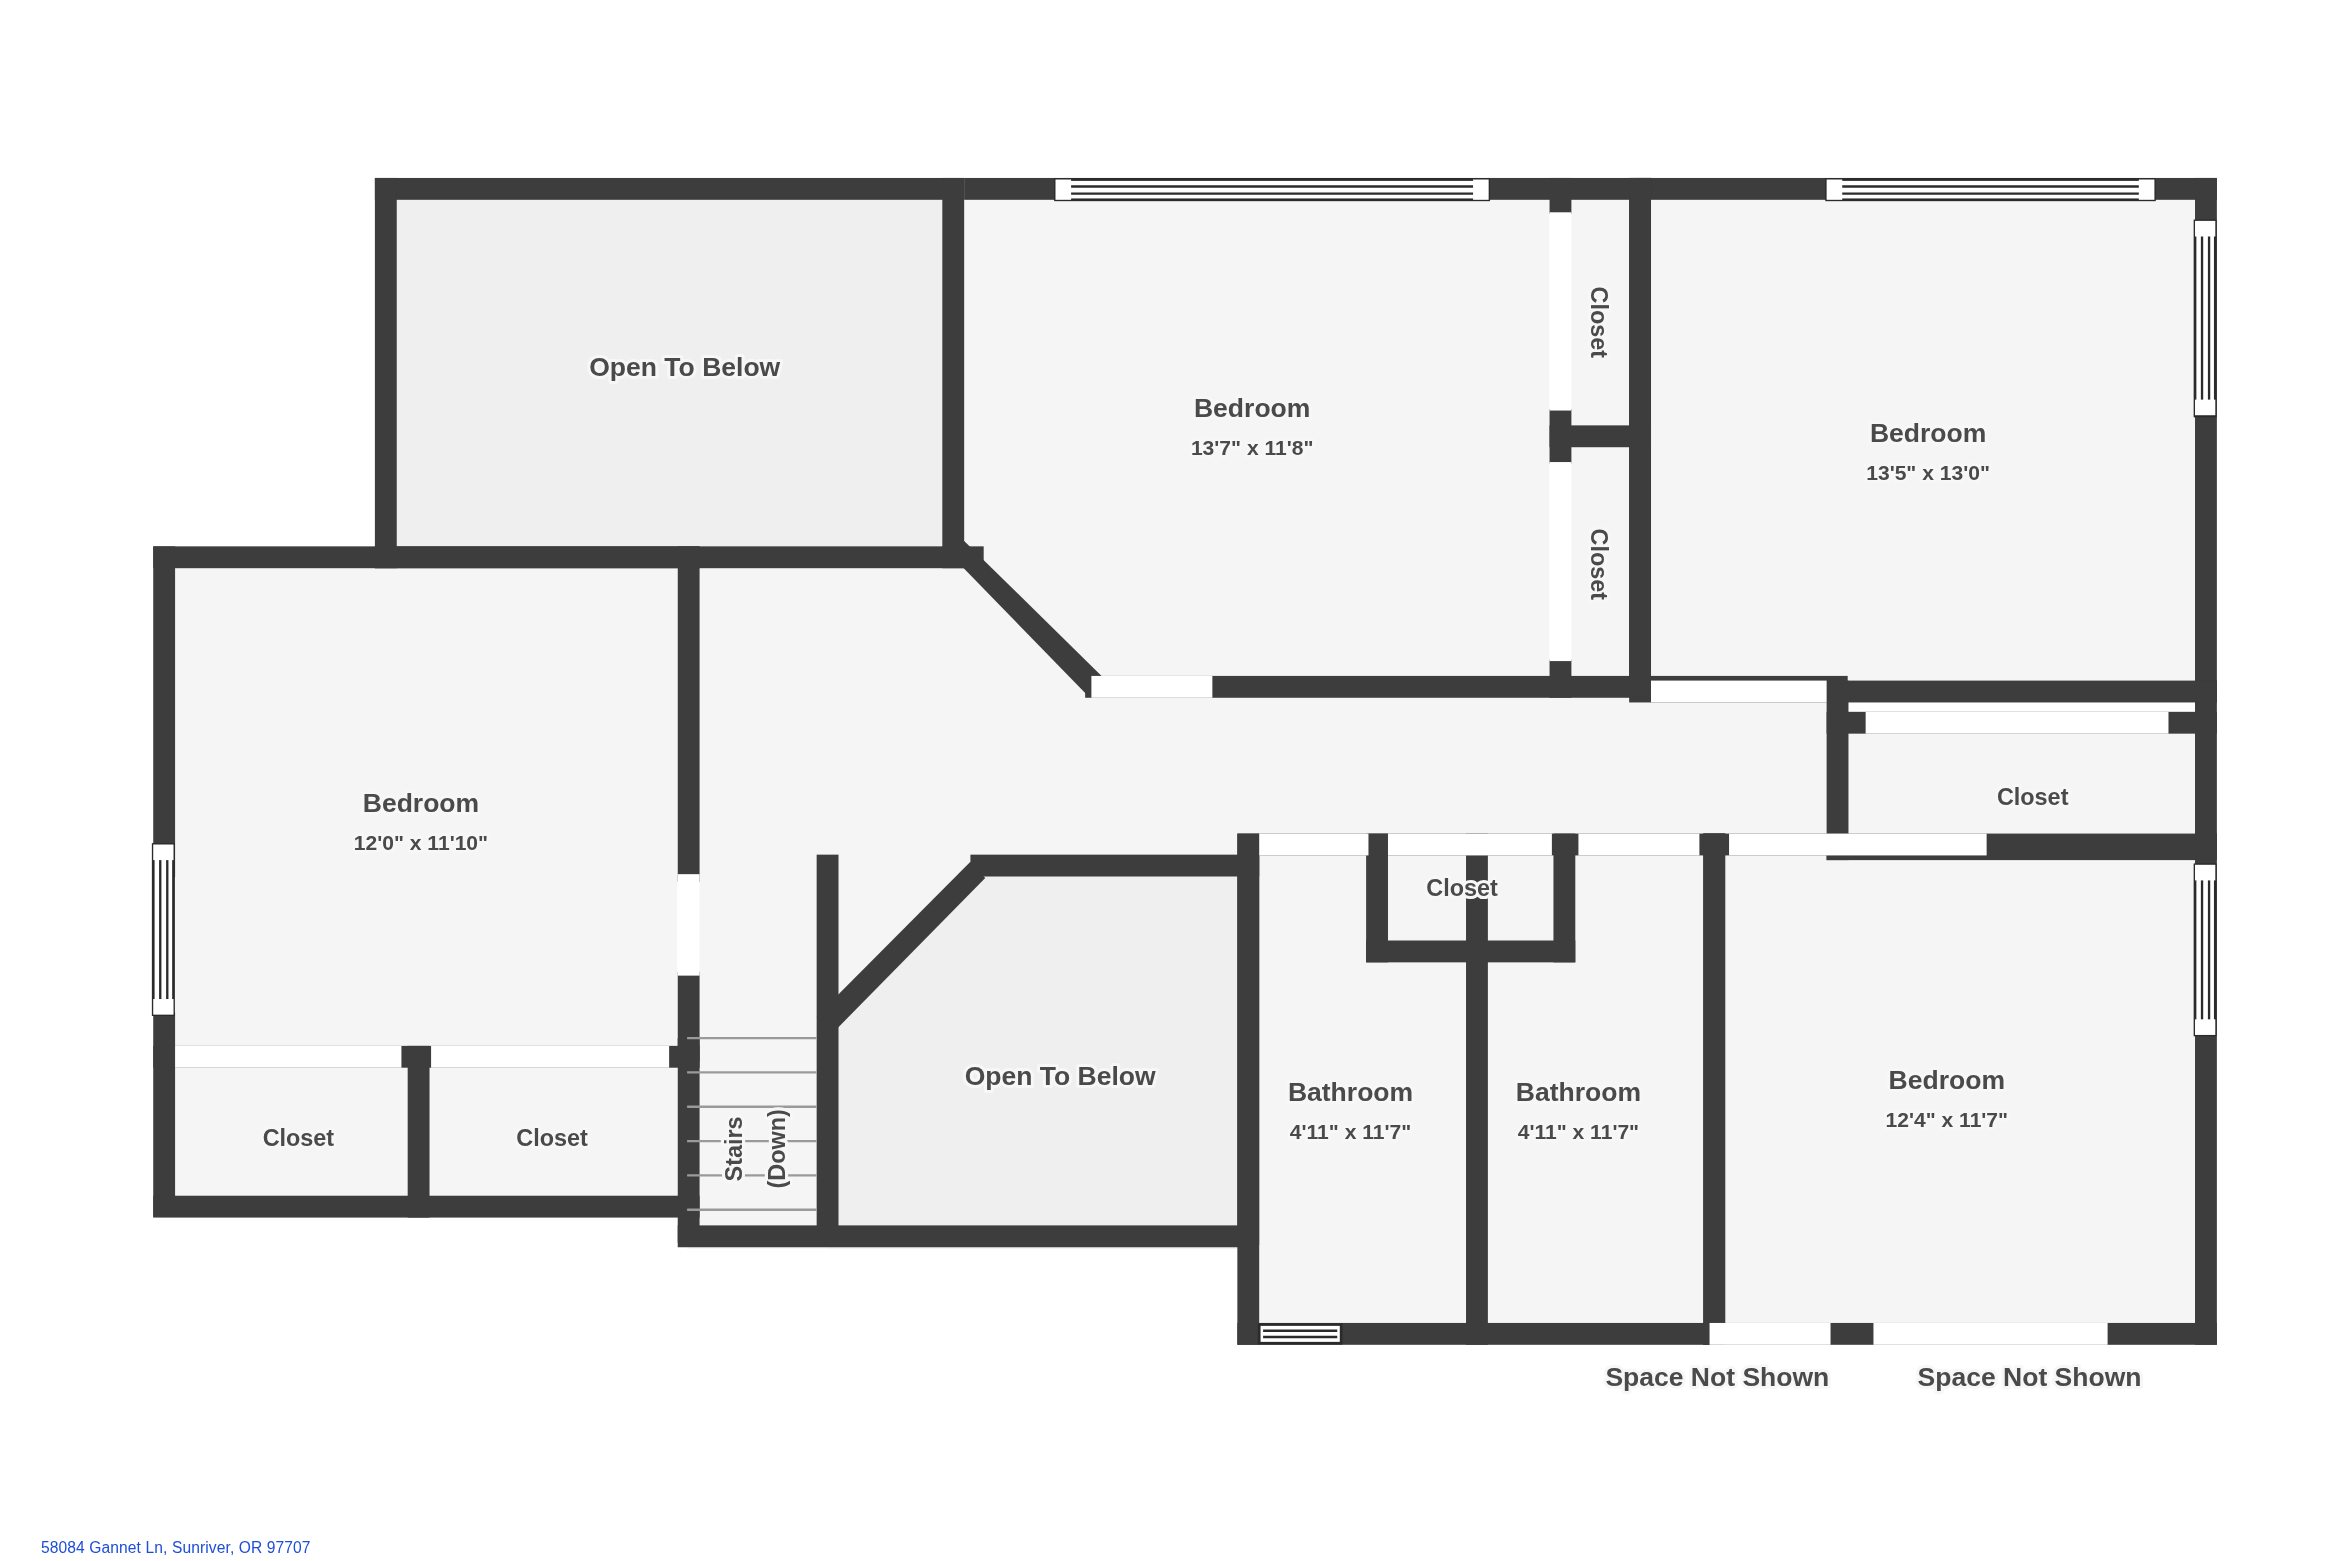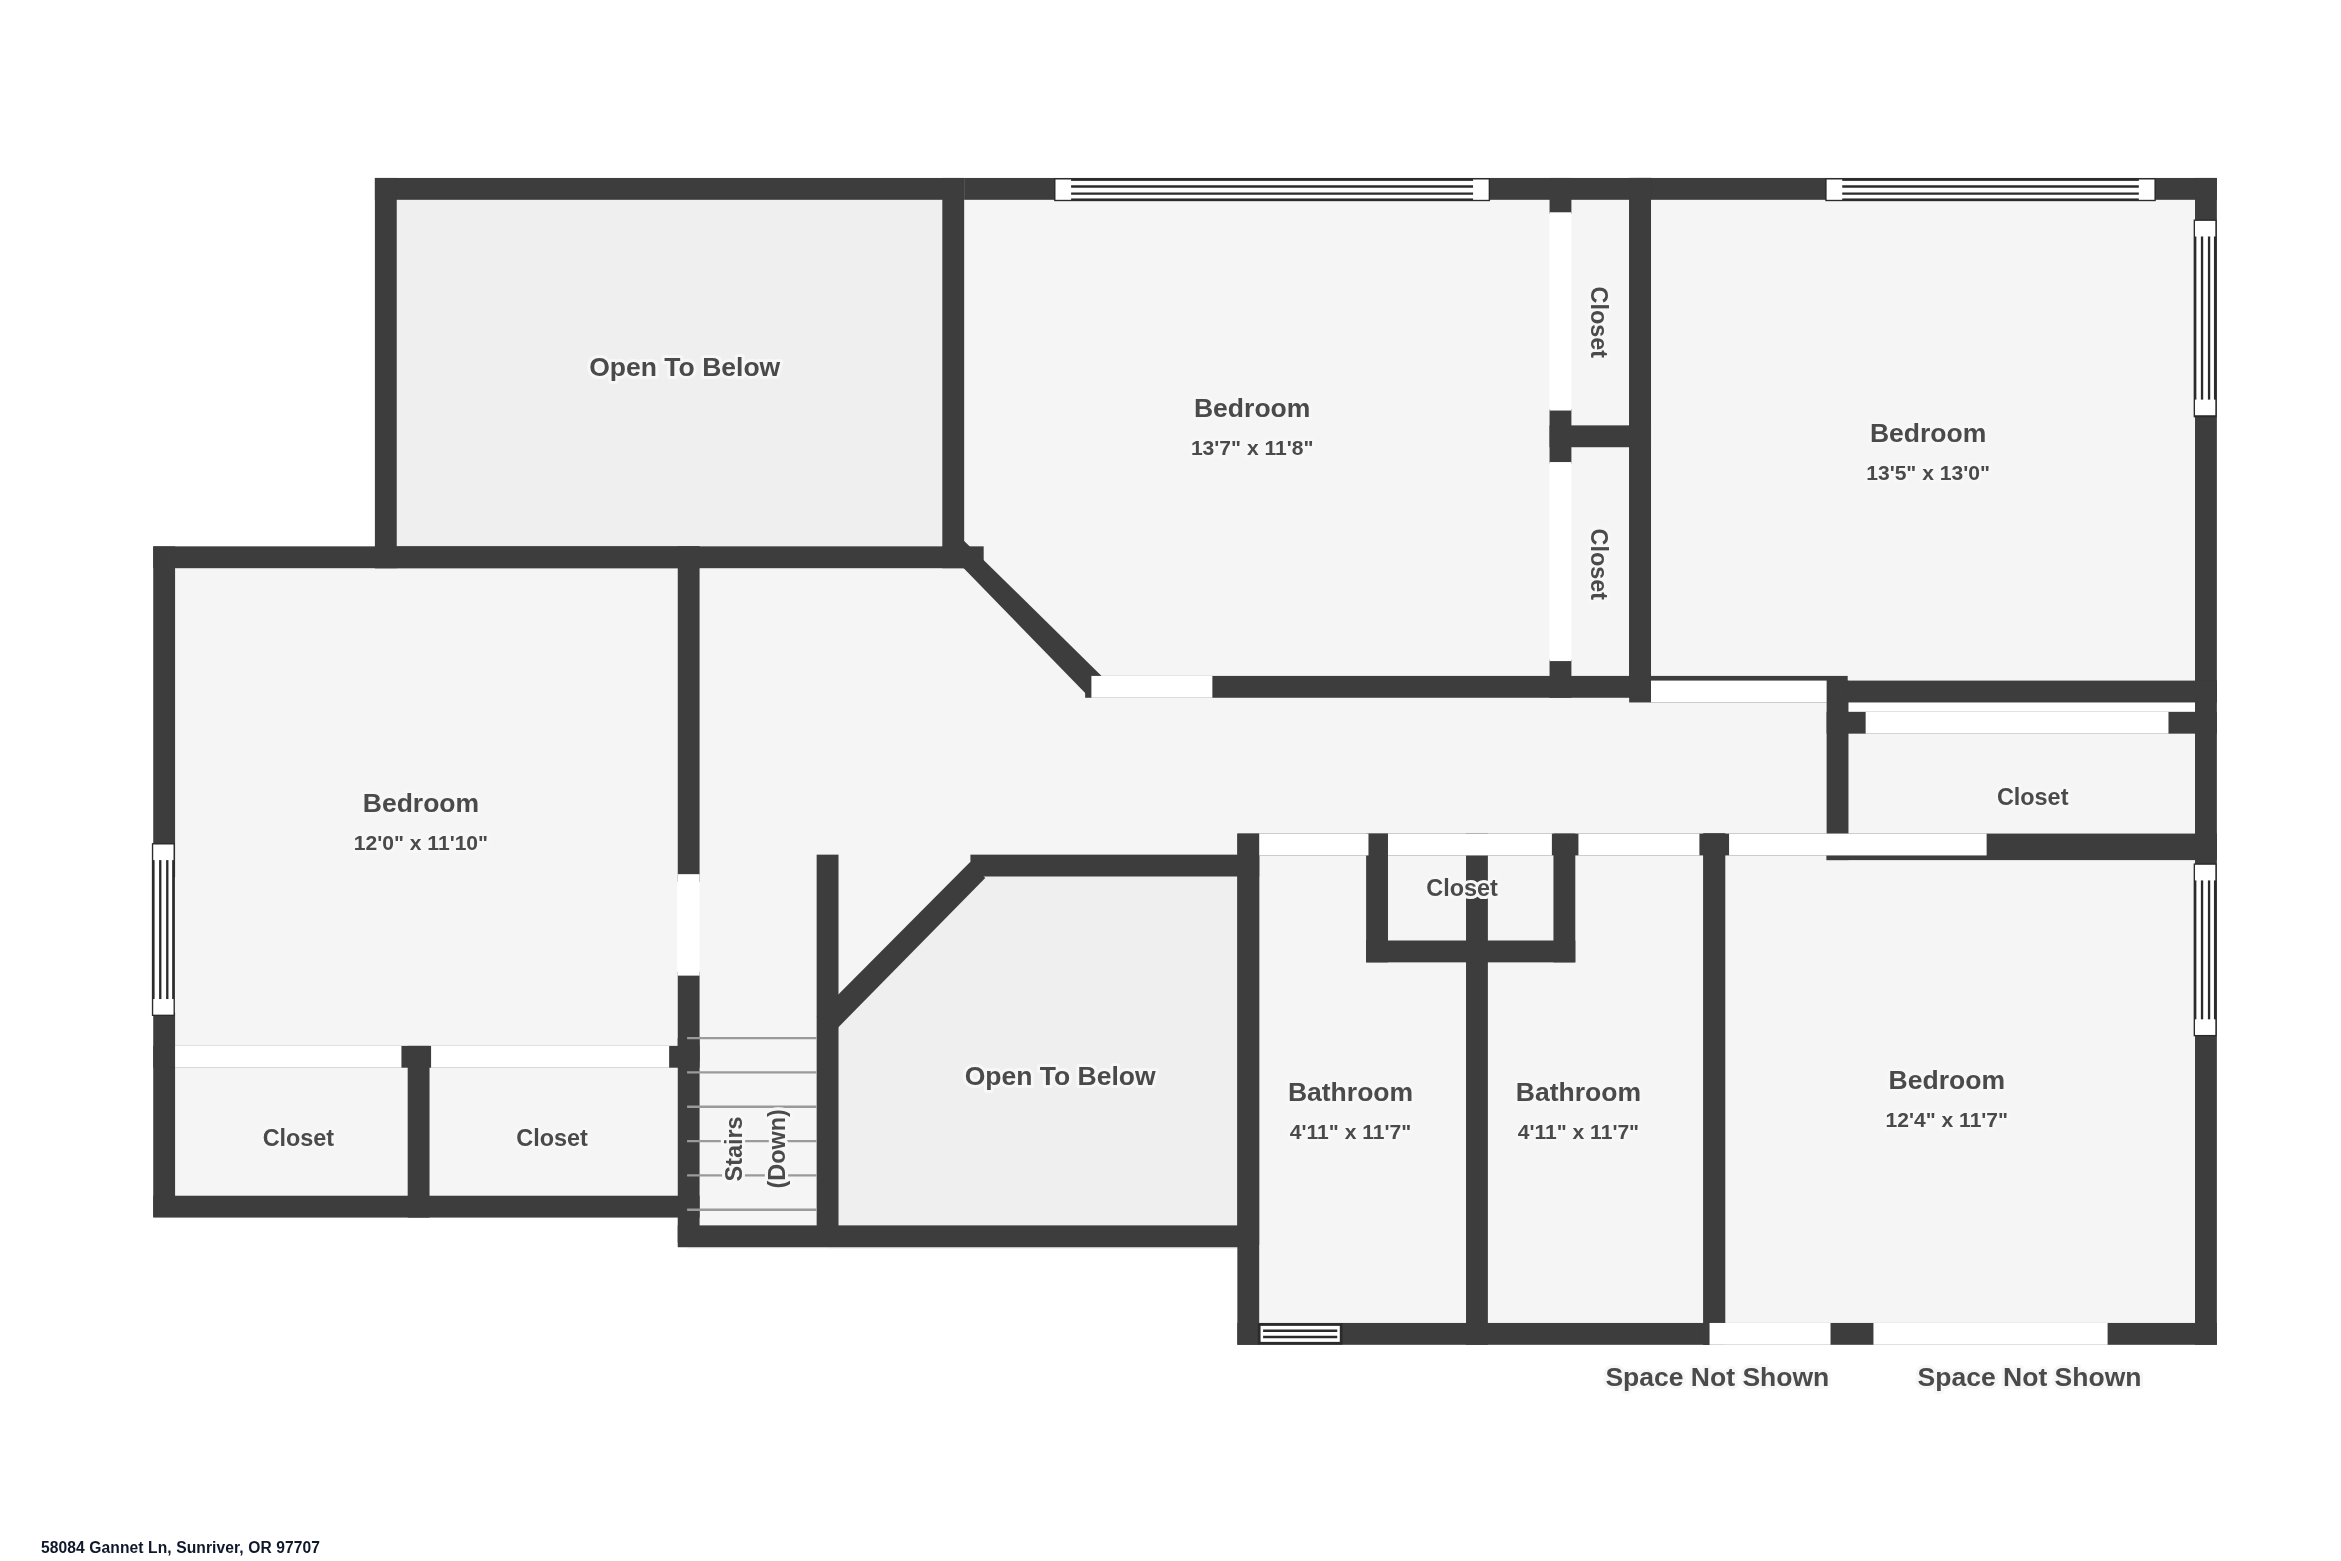--- a/index.html
+++ b/index.html
@@ -46,22 +46,22 @@
   .lbl-name { font-size: 34px; }
   .lbl-dim  { font-size: 27px; }
   .lbl-small { font-size: 30px; }
   .lbl-sns  { font-size: 34px; }
 
   .footer-addr {
     position: absolute;
     left: 41px;
     top: 1539px;
     font-size: 15.6px;
-    font-weight: bold;
-    color: #0f172a;
+    font-weight: normal;
+    color: #1d4ed8;
     letter-spacing: 0.1px;
     white-space: nowrap;
   }
 </style>
 </head>
 <body>
 
 <div id="plan-root">
 
   <svg id="floorplan" viewBox="0 0 3000 2000" xmlns="http://www.w3.org/2000/svg">

